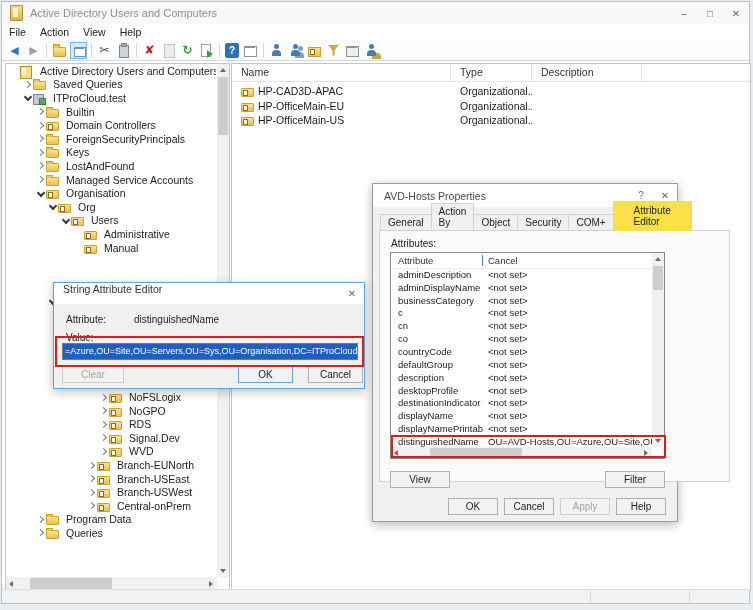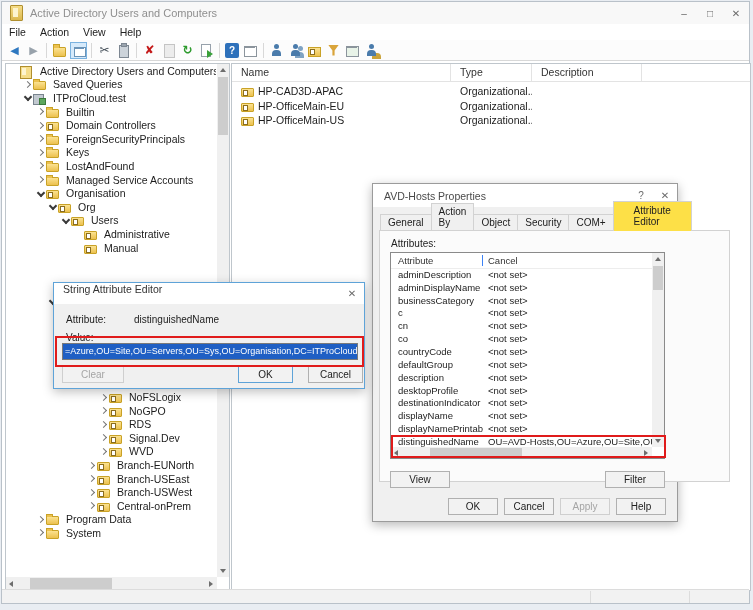--- a/index.html
+++ b/index.html
@@ -370,21 +370,21 @@
 
           <div class="trow" data-level="2">
             <span class="chev" data-chev="collapsed"></span>
             <span class="ticon" data-icon="folder"></span>
             <span class="tlabel" data-sel="false">Program Data</span>
           </div>
 
           <div class="trow" data-level="2">
             <span class="chev" data-chev="collapsed"></span>
             <span class="ticon" data-icon="folder"></span>
-            <span class="tlabel" data-sel="false">System</span>
+            <span class="tlabel" data-sel="false">Queries</span>
           </div>
         </div>
       <div class="sbv" style="height:513px">
         <span class="sb-btn arr-up"></span>
         <span class="sb-thumb" style="width:10px;height:58px;margin-top:1px"></span>
         <span style="flex:1"></span>
         <span class="sb-btn arr-down"></span>
       </div>
       <div class="sbh" style="width:211px">
         <span class="sb-btn arr-left"></span>

